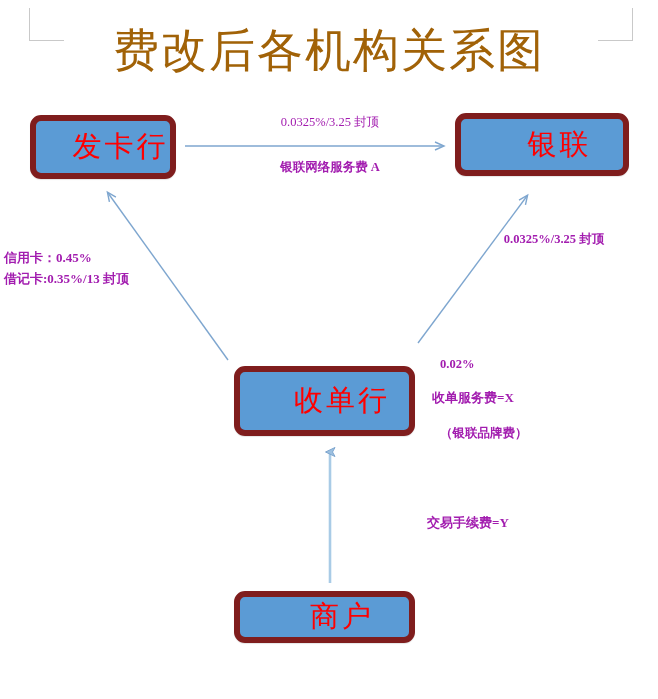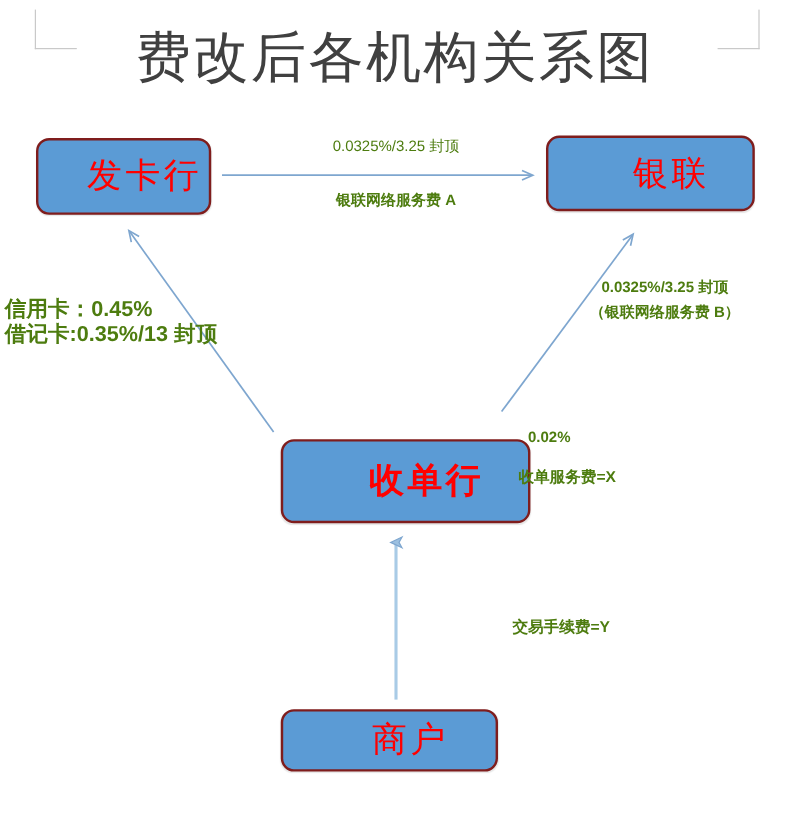--- a/index.html
+++ b/index.html
@@ -34,67 +34,67 @@
     border-bottom: 1.5px solid #c9c9c9;
   }
 
   
   .title {
     position: absolute;
     left: 0;
     top: 22px;
     width: 658px;
     text-align: center;
-    font-family: Liberation Mono, monospace;
+    font-family: Liberation Serif, serif;
     font-size: 46px;
     line-height: 58px;
     letter-spacing: 2px;
-    color: #404040;
+    color: #a16207;
     white-space: nowrap;
   }
 
   
   .node {
     position: absolute;
     box-sizing: border-box;
     background: #5B9BD5;
-    border: 2px solid #7f1d1d;
+    border: 6px solid #7f1d1d;
     border-radius: 11px;
     color: #ff0000;
     font-family: "Liberation Serif", "DejaVu Serif", serif;
     font-size: 29px;
     letter-spacing: 3px;
     display: flex;
     align-items: center;
     justify-content: center;
     box-shadow: 0 1px 1px rgba(0,0,0,0.10);
     white-space: nowrap;
     padding-left: 35px;
   }
   .node.issuer   { left: 30px;  top: 115px; width: 146px; height: 64px; }
   .node.unionpay { left: 455px; top: 113px; width: 174px; height: 63px; }
-  .node.acquirer { left: 234px; top: 366px; width: 208px; height: 70px; font-weight: bold; }
+  .node.acquirer { left: 234px; top: 366px; width: 181px; height: 70px; }
   .node.merchant { left: 234px; top: 591px; width: 181px; height: 52px; }
 
   
   .lbl {
     position: absolute;
-    color: #4d7c0f;
-    font-family: Liberation Sans, sans-serif;
+    color: #a21caf;
+    font-family: Liberation Serif, serif;
     font-size: 12.5px;
     line-height: 20px;
     white-space: nowrap;
   }
   .lbl.center { text-align: center; }
 
   .lbl-top-rate   { left: 240px; top: 112px; width: 180px; }
   .lbl-top-name   { left: 240px; top: 157px; width: 180px; font-weight: bold; }
 
   .lbl-left-block { left: 4px;   top: 247px; width: 200px; }
-  .lbl-left-block .ln { display: block; font-weight: bold; font-size: 18px; line-height: 21px; }
+  .lbl-left-block .ln { display: block; font-weight: bold; font-size: 13px; line-height: 21px; }
   .lbl-left-block .ln.indent { padding-left: 12px; }
 
   .lbl-right-b    { left: 452px; top: 229px; width: 204px; }
   .lbl-right-b .ln { display: block; font-weight: bold; line-height: 21px; text-align: center;}
 
   .lbl-brand      { left: 440px; top: 306px; width: 140px; }
   .lbl-brand .ln  { display: block; font-weight: bold; line-height: 21px; text-align: left; margin-top: 48px; }
 
   .lbl-acq-fee    { left: 432px; top: 388px; width: 180px; font-weight: bold; font-size: 13px; }
   .lbl-txn-fee    { left: 427px; top: 513px; width: 180px; font-weight: bold; font-size: 13px; }
@@ -145,24 +145,24 @@
   <div class="lbl center lbl-top-rate">0.0325%/3.25 封顶</div>
   <div class="lbl center lbl-top-name">银联网络服务费 A</div>
 
   <div class="lbl lbl-left-block">
     <span class="ln">信用卡：0.45%</span>
     <span class="ln">借记卡:0.35%/13 封顶</span>
   </div>
 
   <div class="lbl lbl-right-b">
     <span class="ln">0.0325%/3.25 封顶</span>
-    <span class="ln">（银联网络服务费 B）</span>
   </div>
 
   <div class="lbl lbl-brand">
     <span class="ln">0.02%</span>
+    <span class="ln">（银联品牌费）</span>
   </div>
 
   <div class="lbl lbl-txn-fee">交易手续费=Y</div>
 
   <div class="lbl lbl-acq-fee">收单服务费=X</div>
 
 </div>
 
 </body></html>

